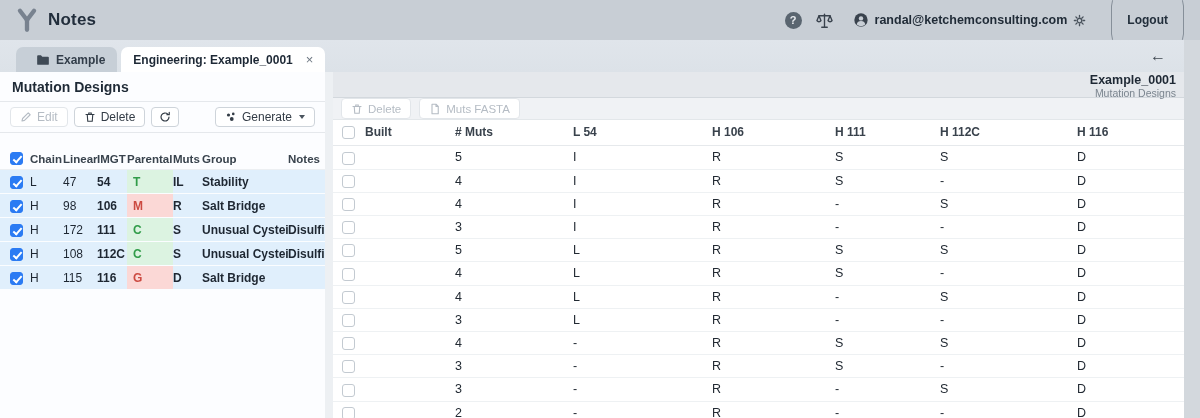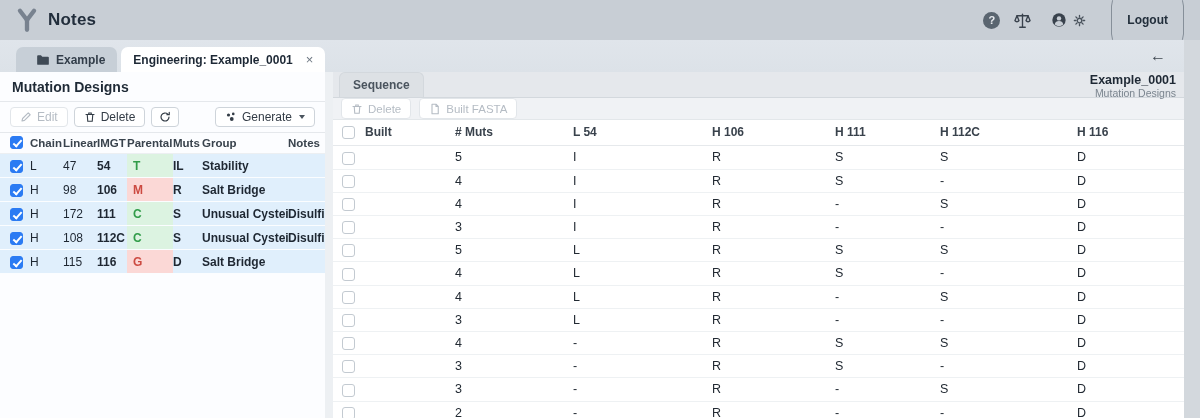--- a/index.html
+++ b/index.html
@@ -43,21 +43,21 @@
     border:1px solid #ced4da; border-radius:4px; background:#fff; font-family:inherit;
     font-size:12px; color:#333c46; cursor:pointer; white-space:nowrap; }
   .btn svg { width:12px; height:12px; }
   .btn.disabled { color:#b5bcc4; border-color:#e2e6ea; cursor:default; }
   .btn-icon-only { padding:0 7px; }
   .btn-generate { margin-left:auto; }
   .caret-down { width:0; height:0; border-left:3.5px solid transparent; border-right:3.5px solid transparent;
     border-top:4px solid #4a545e; margin-left:2px; }
 
   table { border-collapse:collapse; table-layout:fixed; width:100%; }
-  .mutation-table { font-size:12px; }
+  .mutation-table { font-size:12px;margin-top:16px; }
   .mutation-table th { text-align:left; font-size:11.5px; font-weight:600; color:#39434d;
     padding:3px 0 4px; border-bottom:1px solid #eceff2; }
   .mutation-table th.th-notes { text-align:right; padding-right:9px; }
   .mutation-table tbody tr { background:#e0effc; }
   .mutation-table td { padding:3.5px 0; border-bottom:1.5px solid #fbfdff; color:#1e2732;
     overflow:hidden; white-space:nowrap; }
   .cb-cell { padding-left:10px !important; }
   .c-linear { color:#8a939d; }
   .c-imgt { font-weight:700; }
   .c-muts { font-weight:600; }
@@ -122,20 +122,21 @@
       </svg>
     </span>
     <div class="user-chip">
       <span>
         <svg viewBox="0 0 24 24" width="16" height="16">
           <circle cx="12" cy="12" r="10" fill="#39424d"></circle>
           <circle cx="12" cy="9.6" r="3.3" fill="#c8ced5"></circle>
           <path d="M5.6 18.6 a6.6 6.6 0 0 1 12.8 0 a10 10 0 0 1 -12.8 0 z" fill="#c8ced5"></path>
         </svg>
       </span>
+      <span class="user-email">randal@ketchemconsulting.com</span>
       <span>
         <svg viewBox="0 0 24 24" width="13" height="13" fill="none" stroke="#49525c" stroke-width="2.4" stroke-linecap="round">
           <circle cx="12" cy="12" r="4.2"></circle>
           <path d="M12 2.5v3M12 18.5v3M2.5 12h3M18.5 12h3M5.3 5.3l2.1 2.1M16.6 16.6l2.1 2.1M18.7 5.3l-2.1 2.1M7.4 16.6l-2.1 2.1"></path>
         </svg>
       </span>
     </div>
     <button class="logout-btn">Logout</button>
   </div>
 </div>
@@ -282,23 +283,20 @@
             <td class="c-muts">D</td>
             <td class="c-group">Salt Bridge</td>
             <td class="c-notes"></td>
           </tr>
         </tbody>
     </table>
   </div>
 
   <div class="right-card">
     <div class="rtab-strip">
-      <div class="rtab inactive">
-        <span>Sequence</span>
-      </div>
       <div class="context-block">
         <div class="context-title">Example_0001</div>
         <div class="context-subtitle">Mutation Designs</div>
       </div>
     </div>
     <div class="right-body">
       <div class="right-toolbar">
         <button class="btn disabled">
           <span>
             <svg viewBox="0 0 24 24" fill="none" stroke="currentColor" stroke-width="2.2" stroke-linecap="round">
@@ -309,21 +307,21 @@
           </span>
           <span>Delete</span>
         </button>
         <button class="btn disabled">
           <span>
             <svg viewBox="0 0 24 24" fill="none" stroke="currentColor" stroke-width="2.2" stroke-linejoin="round">
               <path d="M6 2.5 h8 l4.5 4.5 v14.5 h-12.5 z"></path>
                 <path d="M14 2.5 v4.5 h4.5"></path>
             </svg>
           </span>
-          <span>Built FASTA</span>
+          <span>Muts FASTA</span>
         </button>
       </div>
       <table class="variant-table">
         <colgroup>
             <col style="width:28px">
             <col style="width:90px">
             <col style="width:118px">
             <col style="width:139px">
             <col style="width:123px">
             <col style="width:105px">

